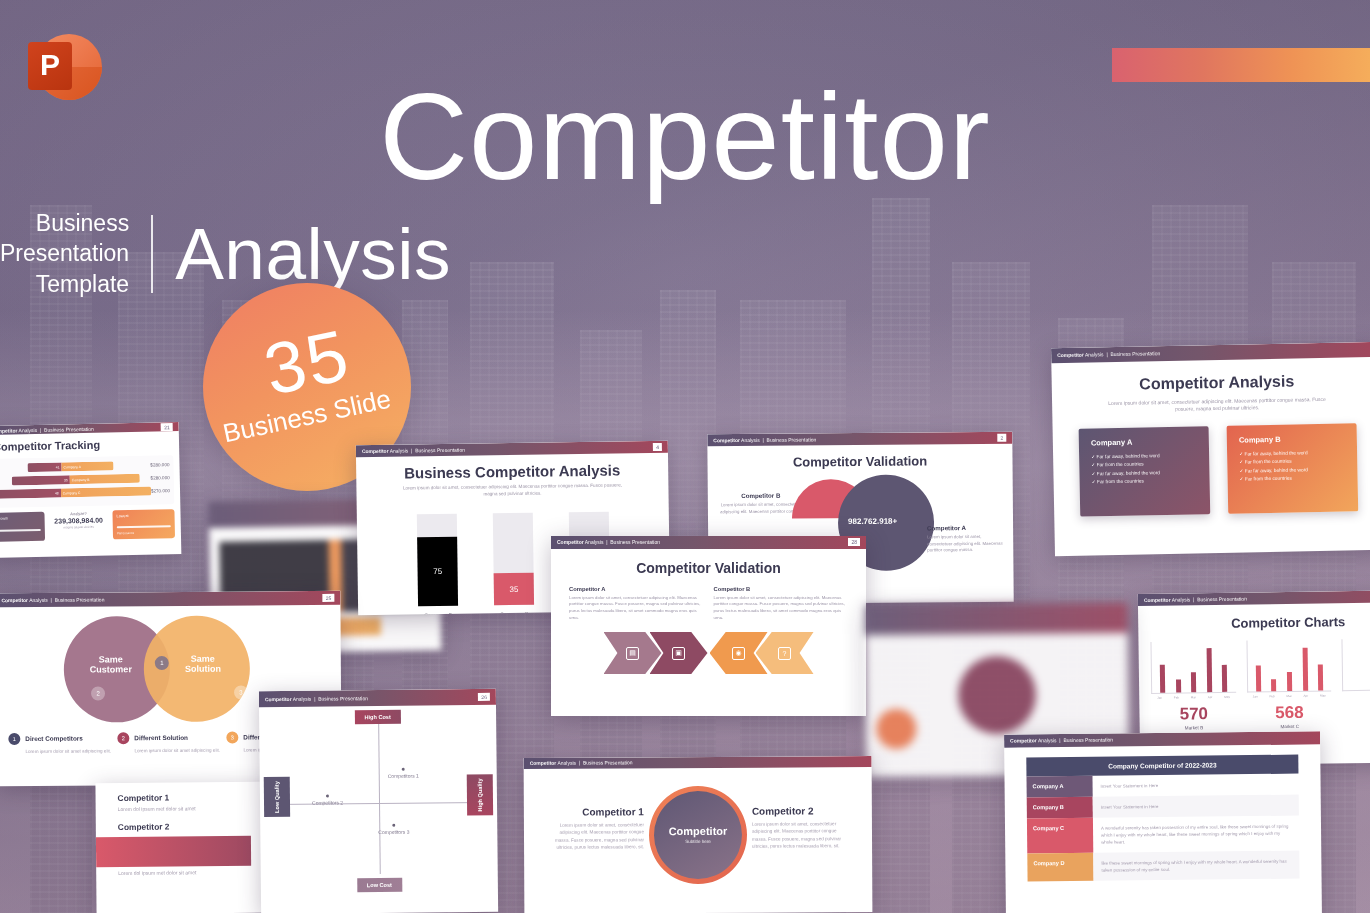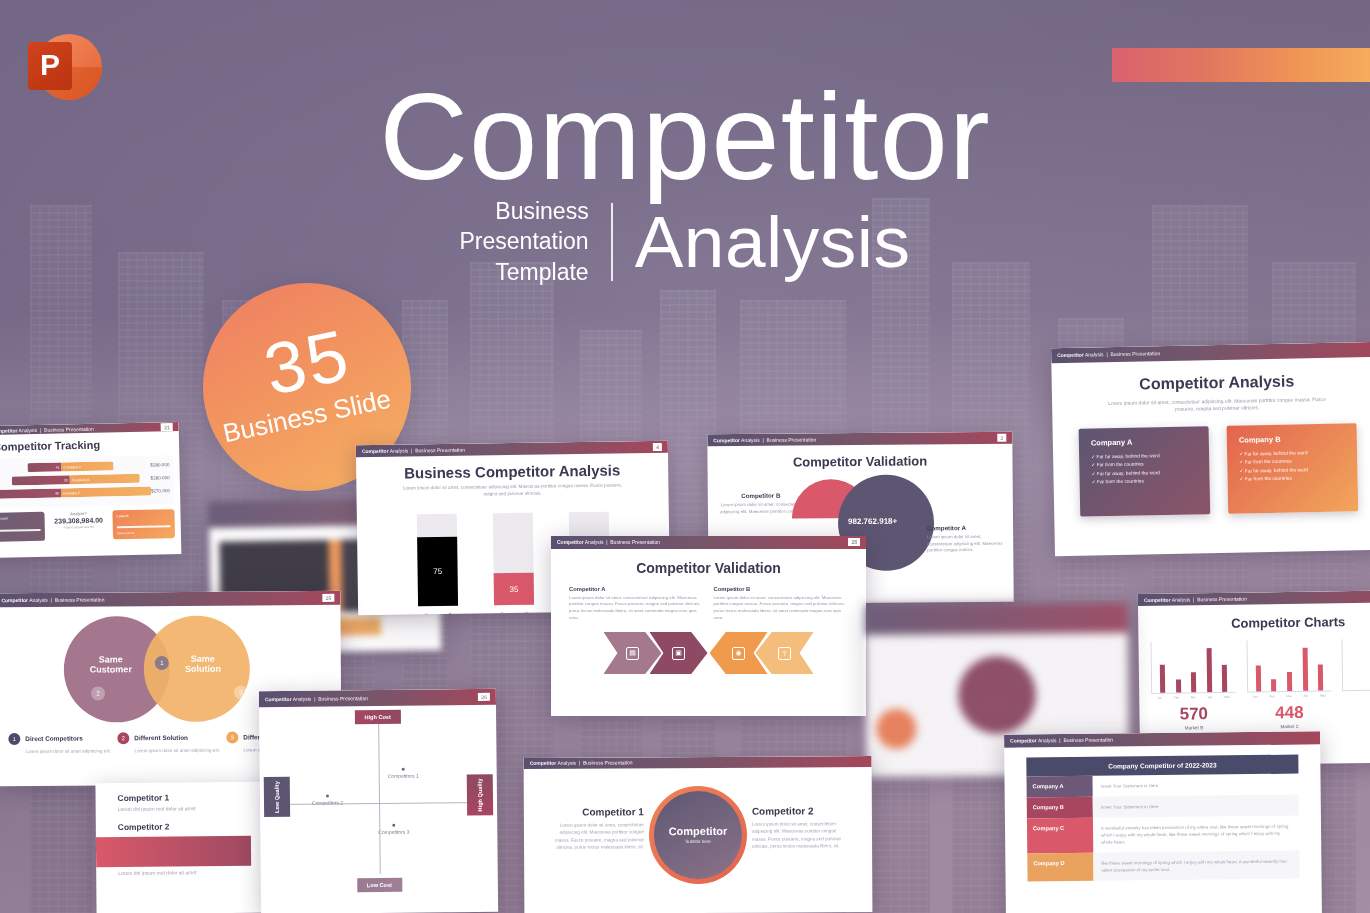--- a/index.html
+++ b/index.html
@@ -39,21 +39,21 @@
     background:linear-gradient(145deg,#d0431d,#b9340f); color:#fff; font-weight:bold; font-size:30px;
     display:flex; align-items:center; justify-content:center; line-height:1; padding-bottom:3px; z-index:2;}
 
   
   .top-bar { position:absolute; left:1112px; top:48px; width:258px; height:34px;
     background:linear-gradient(90deg,#d9626f 0%, #e0765f 35%, #ef9355 70%, #f5ad5b 100%); }
 
   
   .title-wrap { position:absolute; left:0; right:0; top:78px; text-align:center; }
   .title-main { color:#fff; font-size:123px; letter-spacing:1px; line-height:.96; font-weight:400;}
-  .sub-row { display:flex; align-items:center; justify-content:center; margin-top:0; }
+  .sub-row { display:flex; align-items:center; margin-top:12px; }
   .sub-left { color:#fff; font-size:23px; line-height:1.32; text-align:right; padding-right:22px; font-weight:300;}
   .sub-div { width:2px; height:78px; background:rgba(255,255,255,.85); }
   .sub-right { color:#fff; font-size:73px; padding-left:22px; font-weight:300; letter-spacing:.5px;}
 
   
   .badge { position:absolute; left:203px; top:283px; width:208px; height:208px; border-radius:50%;
     background:linear-gradient(150deg,#ef7d63 0%, #f2945f 45%, #f6b263 100%);
     box-shadow:0 6px 26px rgba(70,50,85,.25); }
   .badge .num { position:absolute; left:0; right:0; top:38px; text-align:center; color:#fff;
     font-size:72px; font-weight:300; transform:rotate(-12deg); letter-spacing:2px; }
@@ -477,21 +477,21 @@
             <i style="height:43px;background:#d9596a"></i>
             <i style="height:26px;background:#d9596a"></i>
         </div>
         <div class="ch-x">
             <span>Jan</span>
             <span>Feb</span>
             <span>Mar</span>
             <span>Apr</span>
             <span>May</span>
           </div>
-        <div class="ch-big" style="color:#d9596a">448</div>
+        <div class="ch-big" style="color:#d9596a">568</div>
         <div class="ch-mk">Market C</div>
       </div>
       <div class="ch-cell">
         <div class="ch-plot">
           
         </div>
         <div class="ch-x">
             <span>Jan</span>
           </div>
         <div class="ch-big" style="color:#f2a65b">314</div>

